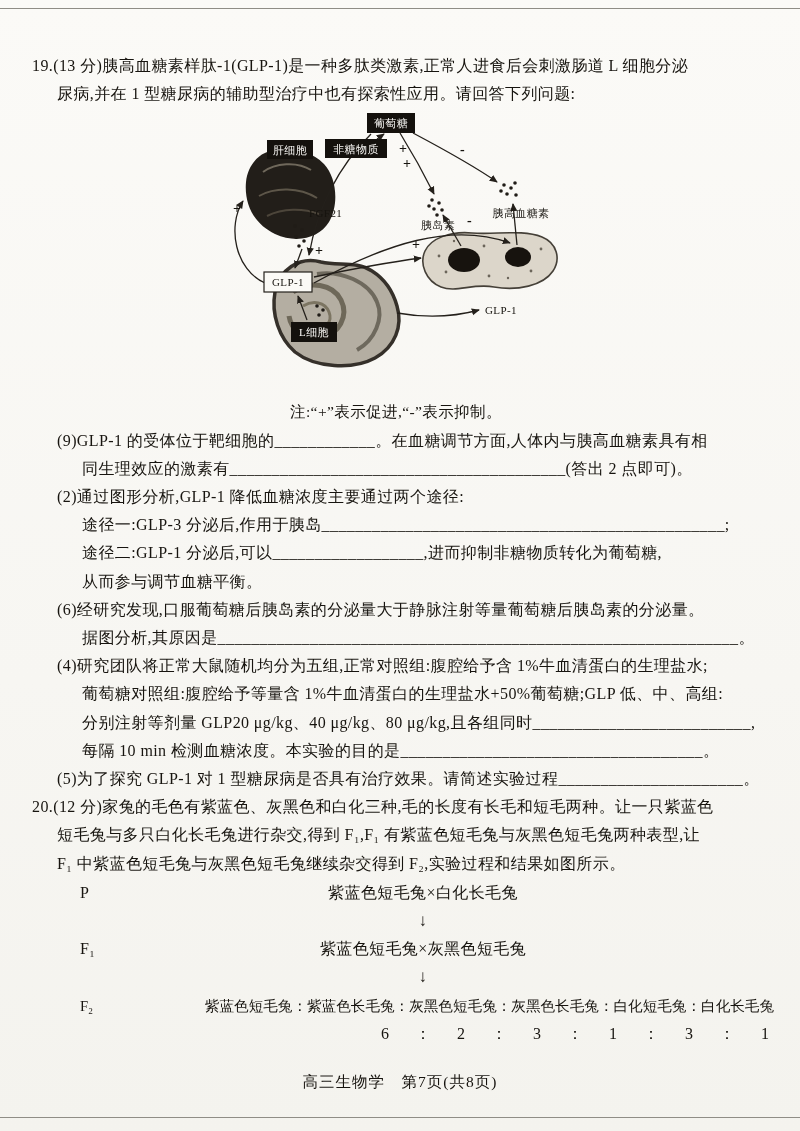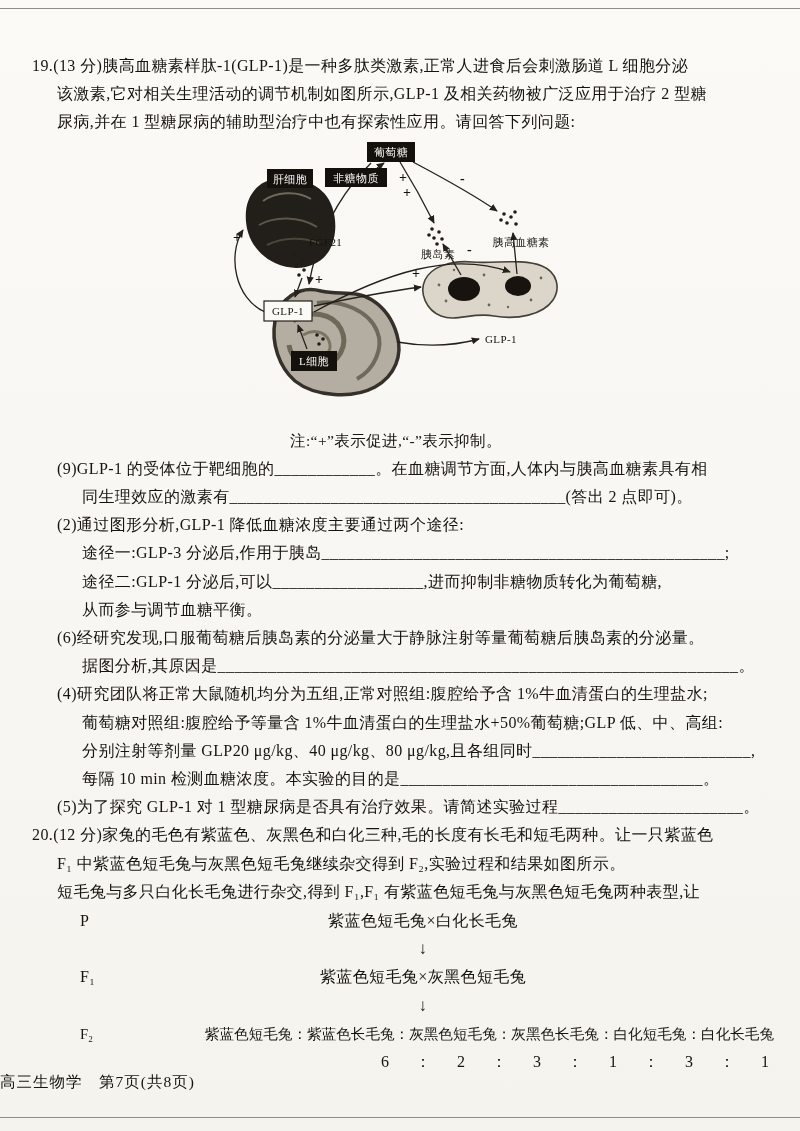--- a/index.html
+++ b/index.html
@@ -31,33 +31,32 @@
   svg.bio { position: absolute; left: 193px; top: 2px; }
   svg.bio text { font-family: "Liberation Serif", "DejaVu Serif", serif; }
   .cross { margin-top: 1px; }
   .cross-row { position: relative; text-align: center; padding-left: 40px; white-space: nowrap; }
   .cross-label { position: absolute; left: 48px; top: 0; font-family: "Liberation Serif", serif; }
   .cross-row.arrowrow { font-size: 17px; }
   .cross-row.f2row { text-align: right; padding-left: 108px; font-size: 14.6px; letter-spacing: 0; }
   .cross-row.ratiorow { text-align: right; padding-left: 158px; letter-spacing: 5px; }
   .footer {
     position: absolute; top: 1072px; left: 0; width: 800px;
-    font-size: 15.5px; letter-spacing: 1px;
+    text-align: center; font-size: 15.5px; letter-spacing: 1px;
   }
 </style>
 </head>
 <body>
 
 <div class="page">
   <div class="rule top"></div>
 
   <div class="content">
 
     <div class="ln i0">19.(13 分)胰高血糖素样肽-1(GLP-1)是一种多肽类激素,正常人进食后会刺激肠道 L 细胞分泌</div>
-    <div class="ln i1">该激素,它对相关生理活动的调节机制如图所示,GLP-1 及相关药物被广泛应用于治疗 2 型糖</div>
     <div class="ln i1">尿病,并在 1 型糖尿病的辅助型治疗中也有探索性应用。请回答下列问题:</div>
 
     <div class="diagram-wrap">
       <svg class="bio" width="372" height="268" viewBox="0 0 372 268">
         <defs>
           <marker id="arw" viewBox="0 0 10 10" refX="8" refY="5" markerWidth="9" markerHeight="9" orient="auto" markerUnits="userSpaceOnUse">
             <path d="M0,1 L9,5 L0,9 Z" fill="#24201b"></path>
           </marker>
         </defs>
 
@@ -183,22 +182,22 @@
     <div class="ln i2">从而参与调节血糖平衡。</div>
     <div class="ln i1">(6)经研究发现,口服葡萄糖后胰岛素的分泌量大于静脉注射等量葡萄糖后胰岛素的分泌量。</div>
     <div class="ln i2">据图分析,其原因是______________________________________________________________。</div>
     <div class="ln i1">(4)研究团队将正常大鼠随机均分为五组,正常对照组:腹腔给予含 1%牛血清蛋白的生理盐水;</div>
     <div class="ln i2">葡萄糖对照组:腹腔给予等量含 1%牛血清蛋白的生理盐水+50%葡萄糖;GLP 低、中、高组:</div>
     <div class="ln i2">分别注射等剂量 GLP20 μg/kg、40 μg/kg、80 μg/kg,且各组同时__________________________,</div>
     <div class="ln i2">每隔 10 min 检测血糖浓度。本实验的目的是____________________________________。</div>
     <div class="ln i1">(5)为了探究 GLP-1 对 1 型糖尿病是否具有治疗效果。请简述实验过程______________________。</div>
 
     <div class="ln i0">20.(12 分)家兔的毛色有紫蓝色、灰黑色和白化三种,毛的长度有长毛和短毛两种。让一只紫蓝色</div>
+    <div class="ln i1">短毛兔与多只白化长毛兔进行杂交,得到 F₁,F₁ 有紫蓝色短毛兔与灰黑色短毛兔两种表型,让</div>
     <div class="ln i1">F₁ 中紫蓝色短毛兔与灰黑色短毛兔继续杂交得到 F₂,实验过程和结果如图所示。</div>
-    <div class="ln i1">短毛兔与多只白化长毛兔进行杂交,得到 F₁,F₁ 有紫蓝色短毛兔与灰黑色短毛兔两种表型,让</div>
 
     <div class="cross">
       <div class="cross-row">
         <span class="cross-label">P</span>
         <span>紫蓝色短毛兔×白化长毛兔</span>
       </div>
       <div class="cross-row arrowrow">↓</div>
       <div class="cross-row">
         <span class="cross-label">F₁</span>
         <span>紫蓝色短毛兔×灰黑色短毛兔</span>

